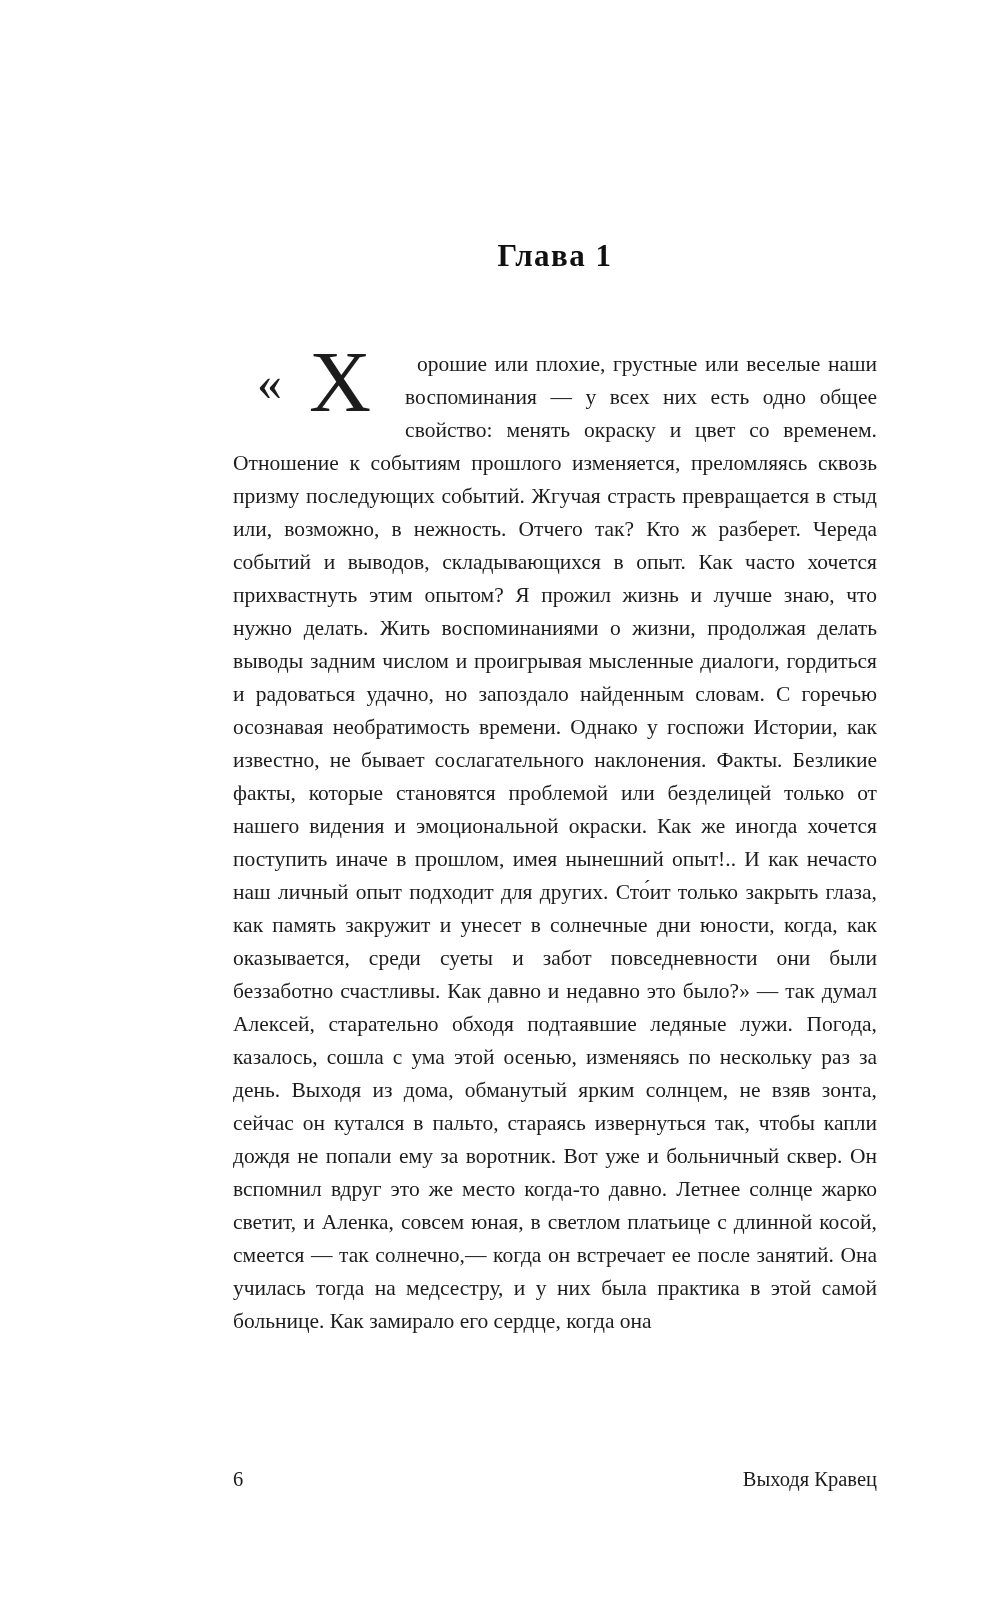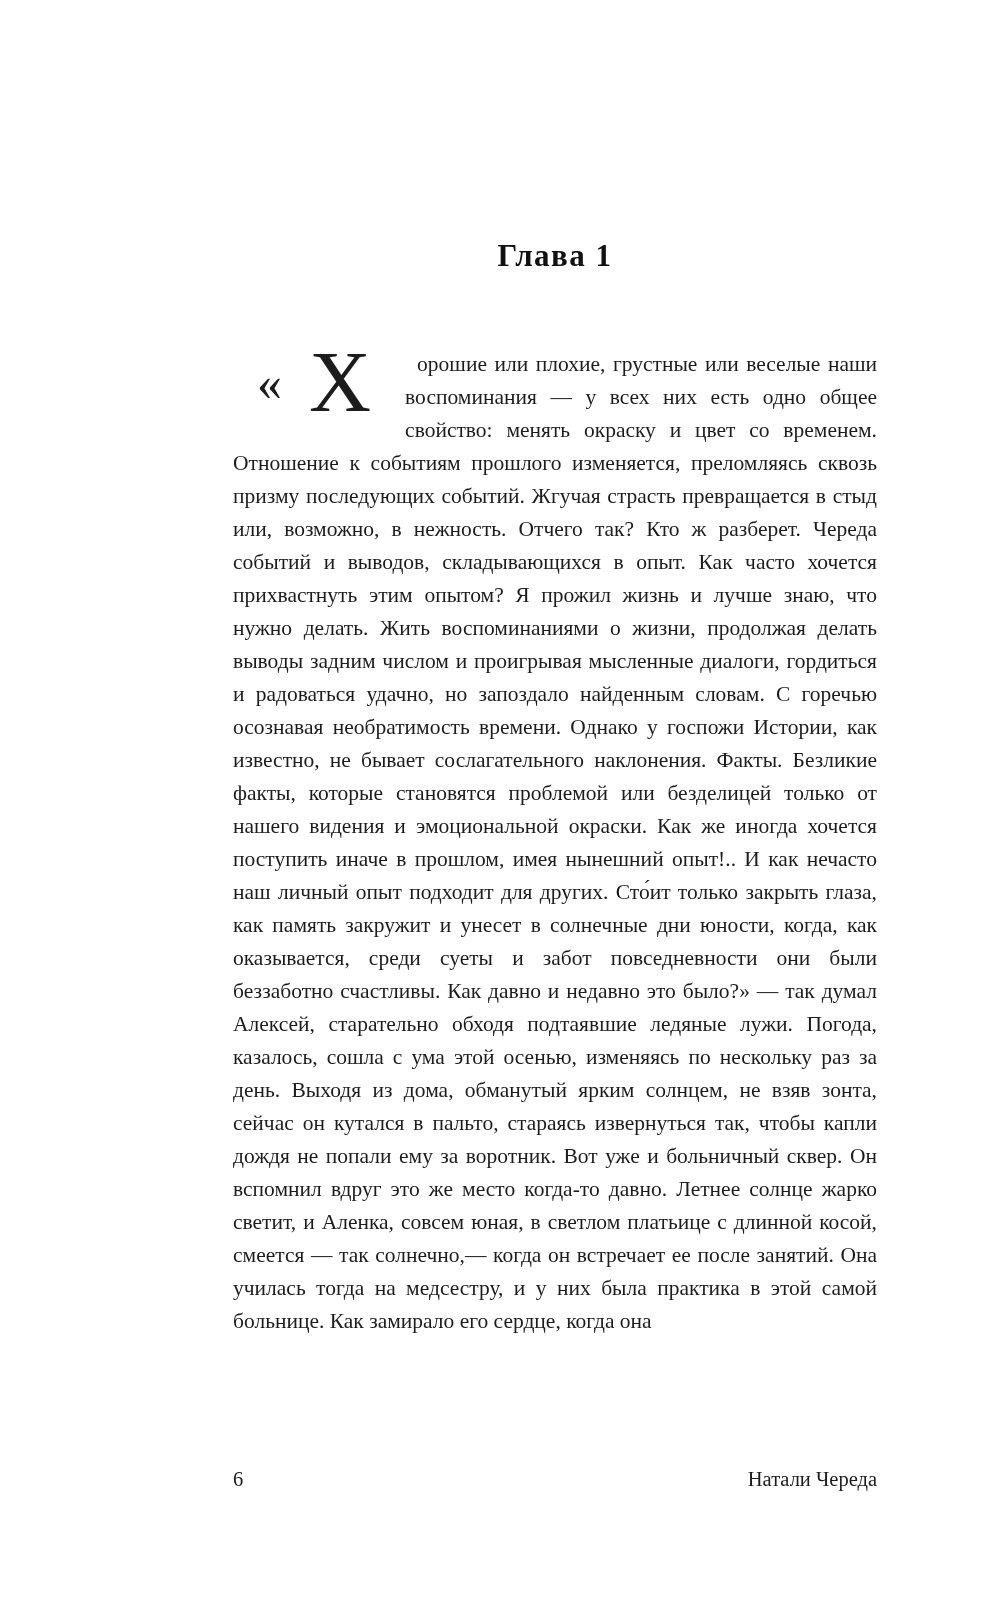--- a/index.html
+++ b/index.html
@@ -89,16 +89,16 @@
       <span class="dropcap">
           <span class="dc-quote">«</span>
           <span class="dc-letter">Х</span>
         </span><span>орошие или плохие, грустные или веселые наши воспоминания — у всех них есть одно общее свойство: менять окраску и цвет со временем. Отношение к событиям прошлого изменяется, преломляясь сквозь призму последующих событий. Жгучая страсть превращается в стыд или, возможно, в нежность. Отчего так? Кто ж разберет. Череда событий и выводов, складывающихся в опыт. Как часто хочется прихвастнуть этим опытом? Я прожил жизнь и лучше знаю, что нужно делать. Жить воспоминаниями о жизни, продолжая делать выводы задним числом и проигрывая мысленные диалоги, гордиться и радоваться удачно, но запоздало найденным словам. С горечью осознавая необратимость времени. Однако у госпожи Истории, как известно, не бывает сослагательного наклонения. Факты. Безликие факты, которые становятся проблемой или безделицей только от нашего видения и эмоциональной окраски. Как же иногда хочется поступить иначе в прошлом, имея нынешний опыт!.. И как нечасто наш личный опыт подходит для других. Сто́ит только закрыть глаза, как память закружит и унесет в солнечные дни юности, когда, как оказывается, среди суеты и забот повседневности они были беззаботно счастливы. Как давно и недавно это было?» — так думал Алексей, старательно обходя подтаявшие ледяные лужи. Погода, казалось, сошла с ума этой осенью, изменяясь по нескольку раз за день. Выходя из дома, обманутый ярким солнцем, не взяв зонта, сейчас он кутался в пальто, стараясь извернуться так, чтобы капли дождя не попали ему за воротник. Вот уже и больничный сквер. Он вспомнил вдруг это же место когда-то давно. Летнее солнце жарко светит, и Аленка, совсем юная, в светлом платьице с длинной косой, смеется — так солнечно,— когда он встречает ее после занятий. Она училась тогда на медсестру, и у них была практика в этой самой больнице. Как замирало его сердце, когда она</span>
     </div>
 
   </div>
 
   <div class="footer">
     <span>6</span>
-    <span>Натали Череда</span>
+    <span>Выходя Кравец</span>
   </div>
 
 </div>
 
 </body></html>

